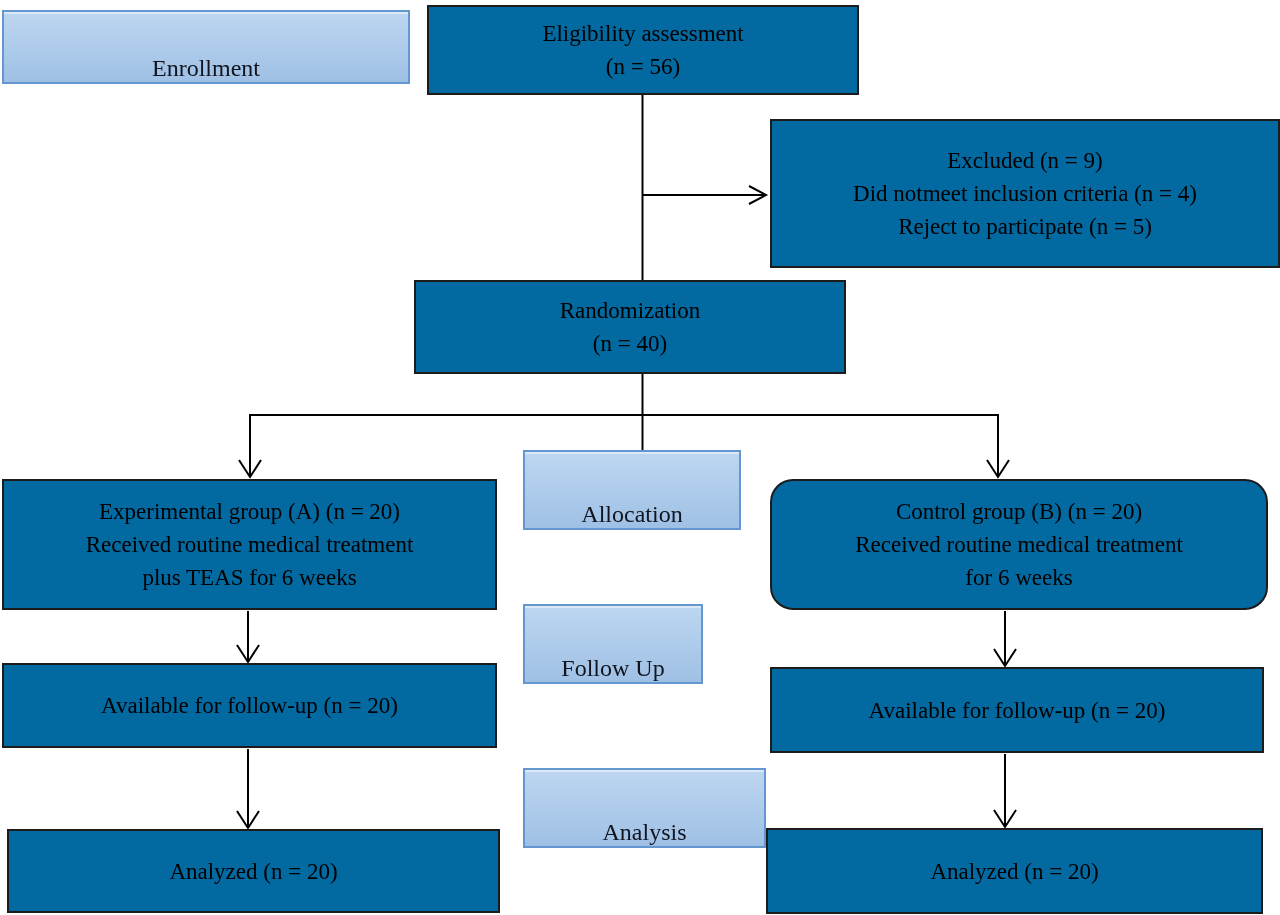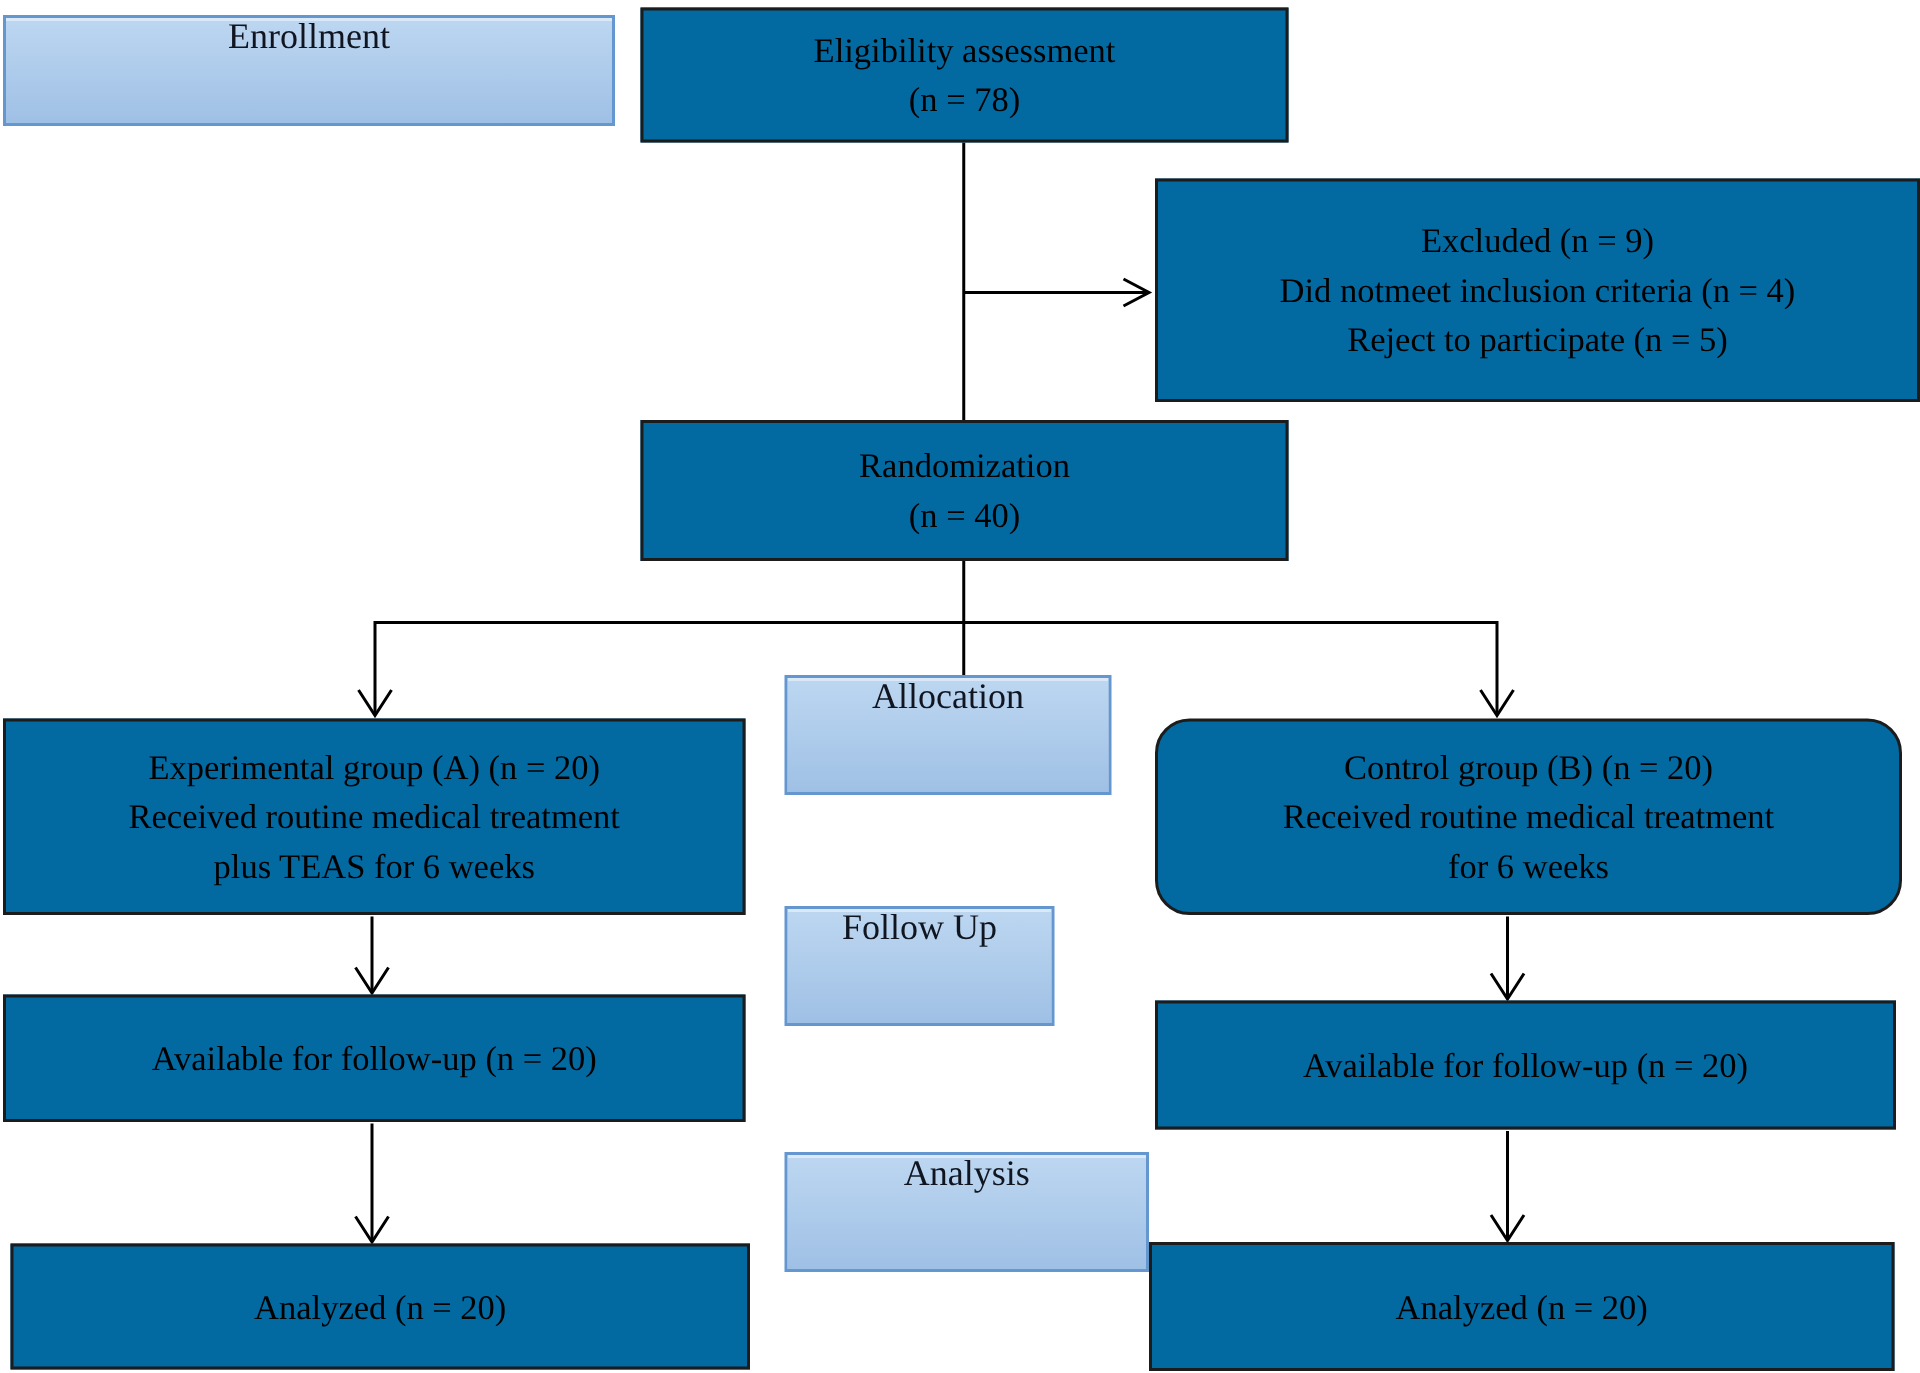--- a/index.html
+++ b/index.html
@@ -36,21 +36,21 @@
     line-height:33px;
   }
   .stage{
     position:absolute;
     box-sizing:border-box;
     border:2px solid var(--stage-border);
     background:linear-gradient(180deg,var(--stage-fill-top) 0%,var(--stage-fill-bottom) 100%);
     box-shadow:inset 0 2px 0 rgba(255,255,255,0.45);
     display:flex;
     justify-content:center;
-    align-items:flex-start;
+    align-items:flex-end;
     text-align:center;
     font-size:24px;
     color:var(--stage-text);
   }
   .box span,.stage span{display:block;}
 </style>
 </head>
 <body>
 
 <div id="canvas">
@@ -89,30 +89,30 @@
   </div>
   <div class="stage" style="left:523px;top:604px;width:180px;height:80px;">
     <span>Follow Up</span>
   </div>
   <div class="stage" style="left:523px;top:768px;width:243px;height:80px;">
     <span>Analysis</span>
   </div>
 
   <div class="box" style="left:427px;top:5px;width:432px;height:90px;">
     <span>Eligibility assessment</span>
-    <span>(n = 78)</span>
+    <span>(n = 56)</span>
   </div>
 
   <div class="box" style="left:770px;top:119px;width:510px;height:149px;">
     <span>Excluded (n = 9)</span>
     <span>Did notmeet inclusion criteria (n = 4)</span>
     <span>Reject to participate (n = 5)</span>
   </div>
 
-  <div class="box" style="left:427px;top:280px;width:432px;height:94px;">
+  <div class="box" style="left:414px;top:280px;width:432px;height:94px;">
     <span>Randomization</span>
     <span>(n = 40)</span>
   </div>
 
   <div class="box" style="left:2px;top:479px;width:495px;height:131px;">
     <span>Experimental group (A) (n = 20)</span>
     <span>Received routine medical treatment</span>
     <span>plus TEAS for 6 weeks</span>
   </div>
 

